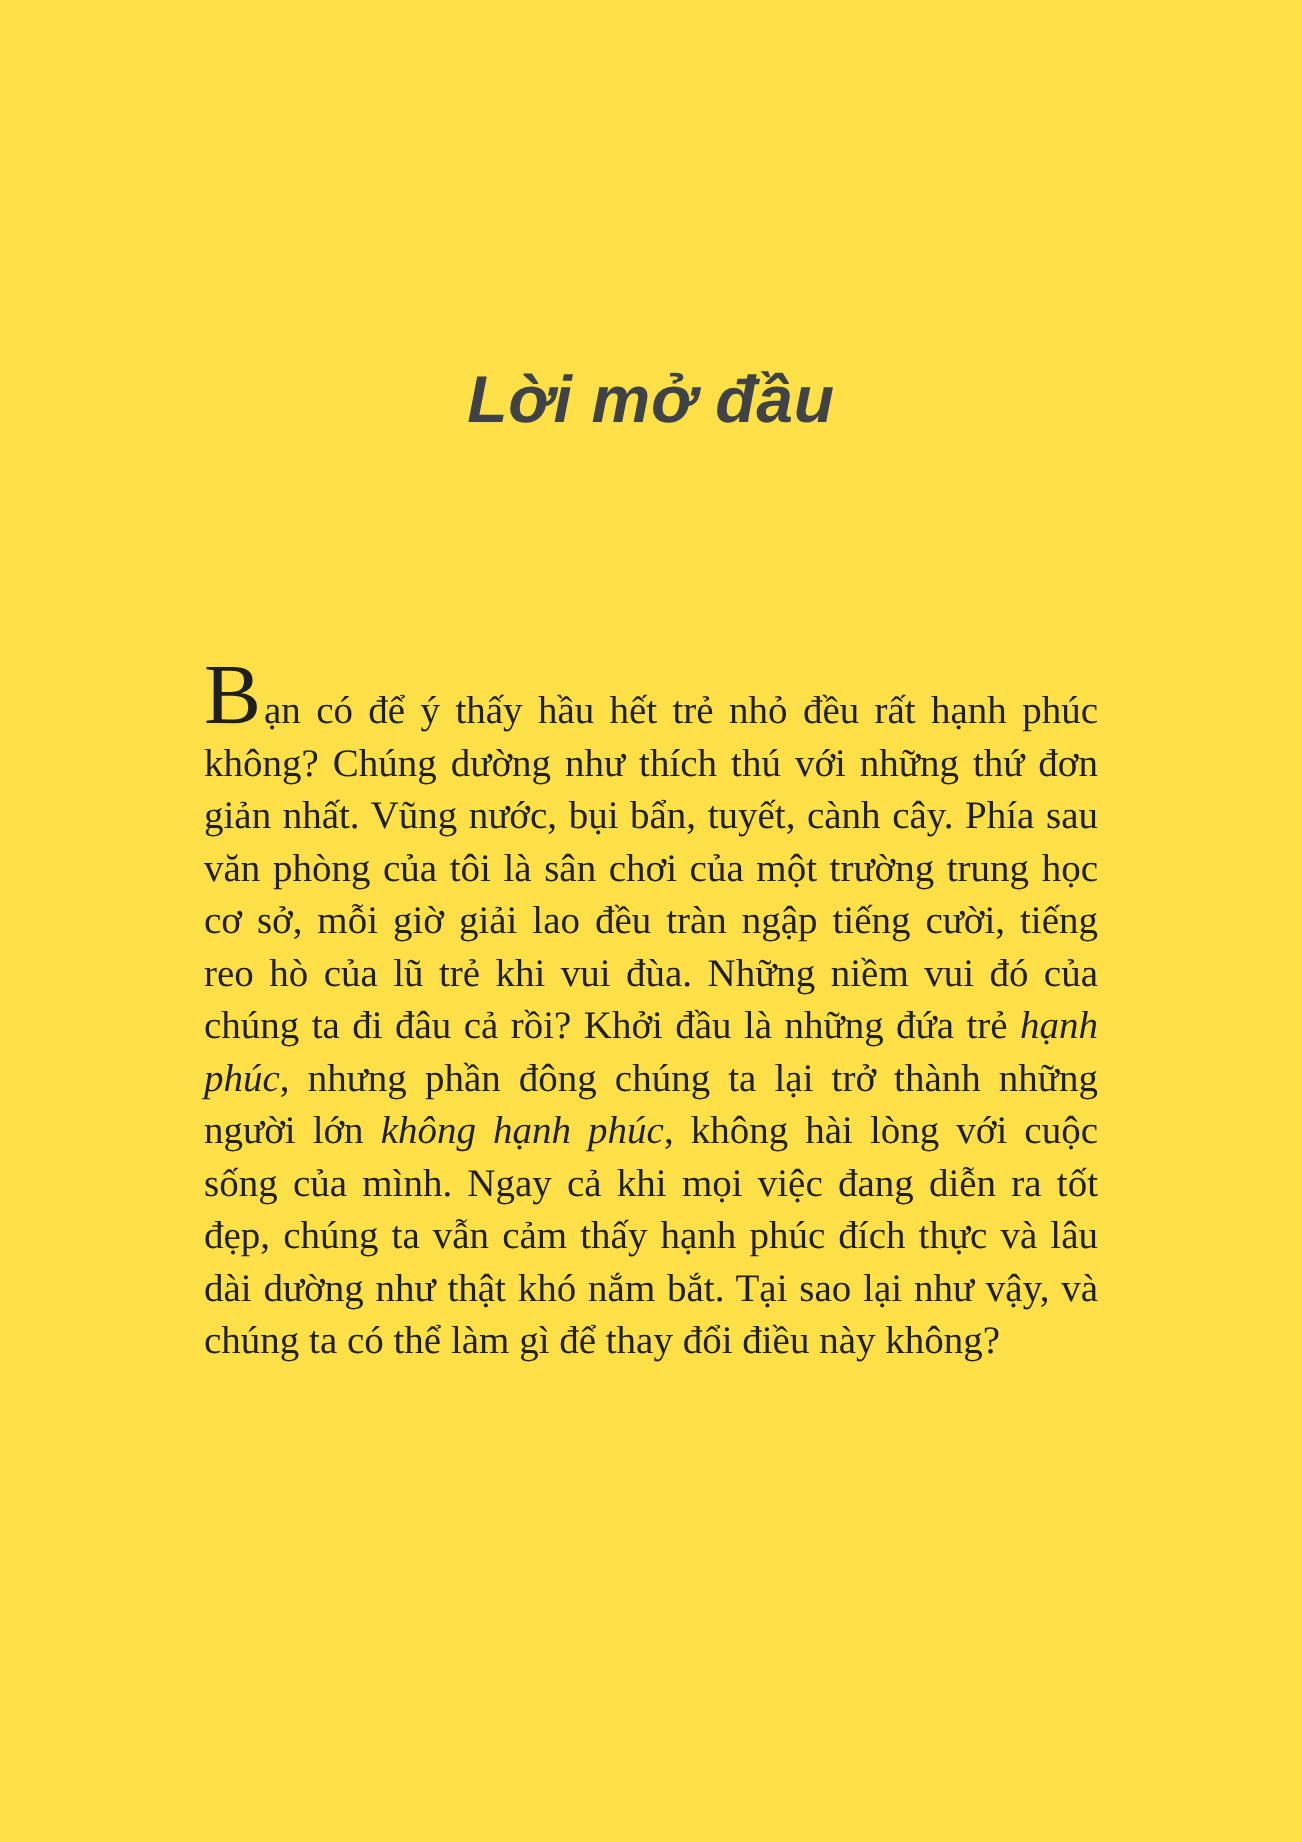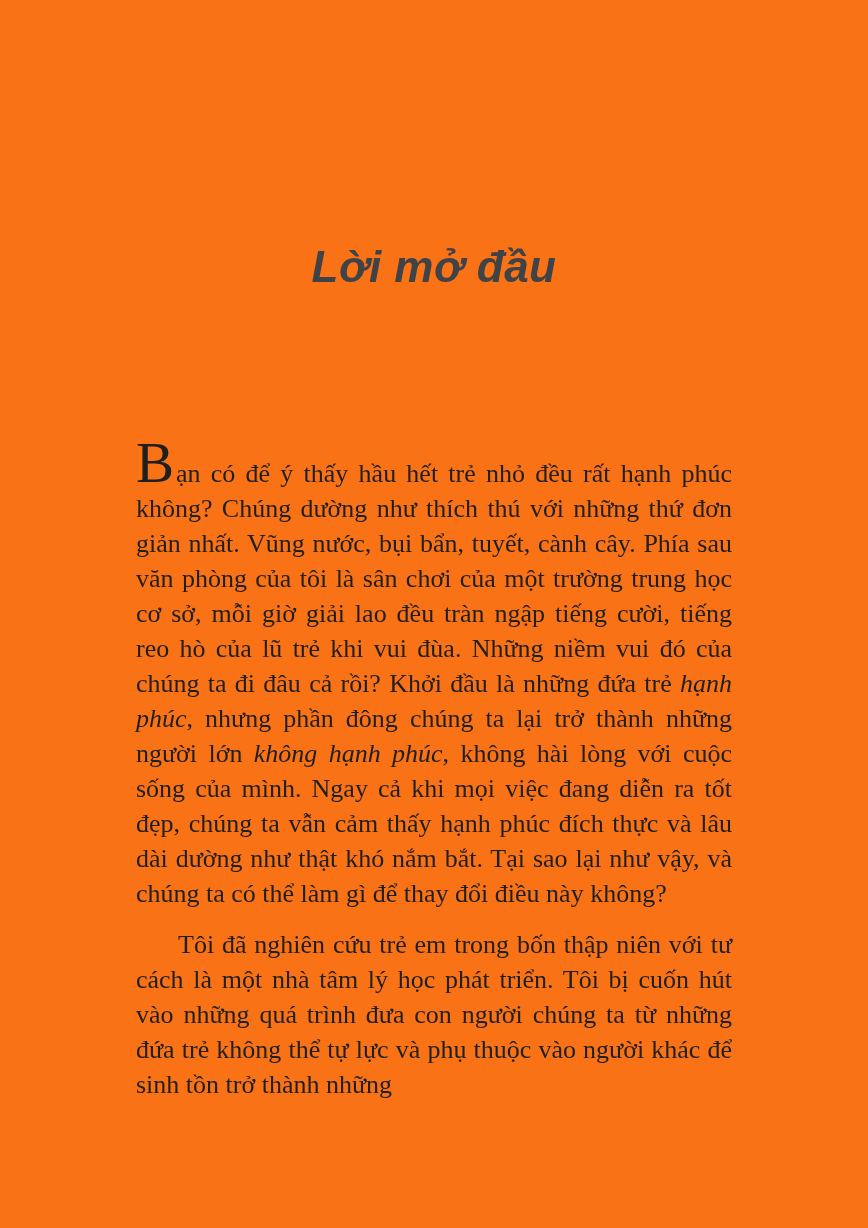--- a/index.html
+++ b/index.html
@@ -51,20 +51,19 @@
     vertical-align: baseline;
     padding-right: 2px;
   }
   .italic-seg {
     font-style: italic;
   }
 </style>
 </head>
 <body>
 
-<main class="page" style="background: #f97316;">
+<main class="page" style="background: #fde047;">
   <h1 class="chapter-title" style="color: rgb(63, 66, 71);">Lời mở đầu</h1>
 
   <section class="body-text" style="color: rgb(31, 31, 31);">
       <p><span class="raised-cap">B</span><span class="plain-seg">ạn có để ý thấy hầu hết trẻ nhỏ đều rất hạnh phúc không? Chúng dường như thích thú với những thứ đơn giản nhất. Vũng nước, bụi bẩn, tuyết, cành cây. Phía sau văn phòng của tôi là sân chơi của một trường trung học cơ sở, mỗi giờ giải lao đều tràn ngập tiếng cười, tiếng reo hò của lũ trẻ khi vui đùa. Những niềm vui đó của chúng ta đi đâu cả rồi? Khởi đầu là những đứa trẻ </span><em class="italic-seg">hạnh phúc</em><span class="plain-seg">, nhưng phần đông chúng ta lại trở thành những người lớn </span><em class="italic-seg">không hạnh phúc</em><span class="plain-seg">, không hài lòng với cuộc sống của mình. Ngay cả khi mọi việc đang diễn ra tốt đẹp, chúng ta vẫn cảm thấy hạnh phúc đích thực và lâu dài dường như thật khó nắm bắt. Tại sao lại như vậy, và chúng ta có thể làm gì để thay đổi điều này không?</span></p>
-      <p class="indented"><span class="plain-seg">Tôi đã nghiên cứu trẻ em trong bốn thập niên với tư cách là một nhà tâm lý học phát triển. Tôi bị cuốn hút vào những quá trình đưa con người chúng ta từ những đứa trẻ không thể tự lực và phụ thuộc vào người khác để sinh tồn trở thành những</span></p>
     </section>
 </main>
 
 </body></html>

